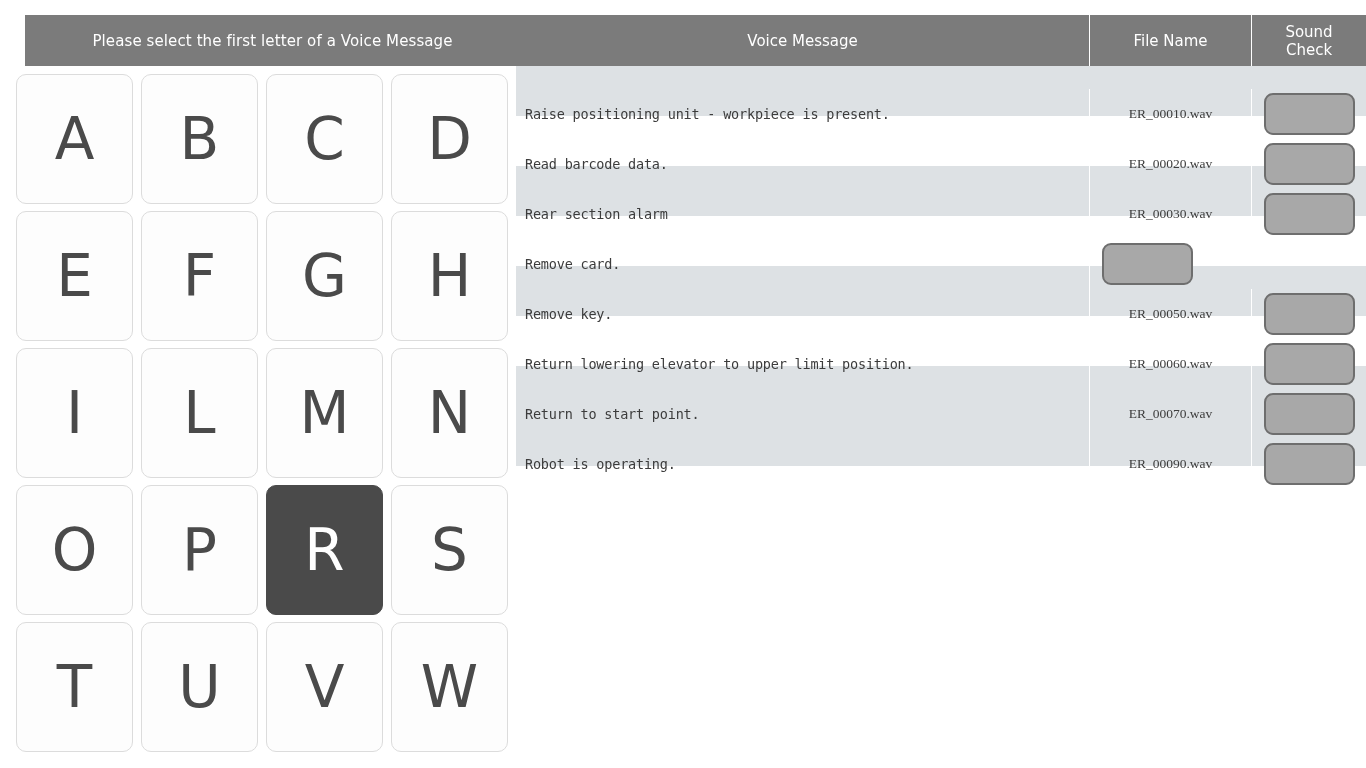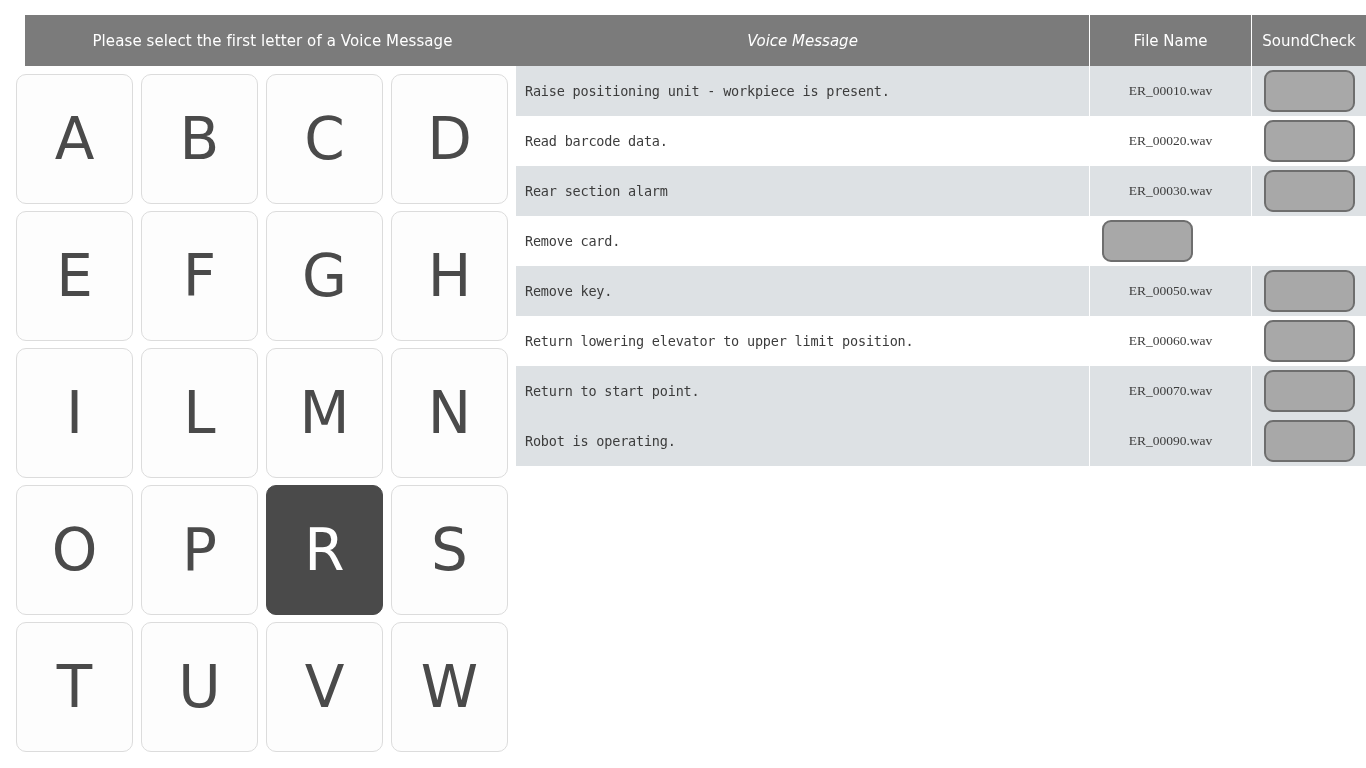--- a/index.html
+++ b/index.html
@@ -106,46 +106,47 @@
   .th {
     display: flex;
     align-items: center;
     justify-content: center;
     color: #ffffff;
     font-size: 15px;
     text-align: center;
     box-sizing: border-box;
     height: 51px;
   }
-  .th-message { width: 574px; border-right: 1px solid #ffffff; font-style: italic; }
+  .th-message { width: 574px; border-right: 1px solid #ffffff; }
   .th-filename { width: 162px; border-right: 1px solid #ffffff; }
   .th-sound {
     width: 114px;
     line-height: 18px;
-    flex-direction: row;
+    flex-direction: column;
   }
 
   #table-body {
     position: absolute;
     left: 0px;
     top: 66px;
     width: 850px;
   }
   .row {
     display: flex;
     height: 50px;
     background: #ffffff;
   }
   .row.alt { background: #dde1e4; }
 
   .cell {
     box-sizing: border-box;
     height: 50px;
     display: flex;
     align-items: center;
+    margin-top: 23px;
   }
   .cell-message {
     width: 574px;
     padding-left: 9px;
     border-right: 1px solid #ffffff;
     font-family: "DejaVu Sans Mono", monospace;
     font-size: 13.5px;
     color: #3c3c3c;
     letter-spacing: -0.2px;
   }

